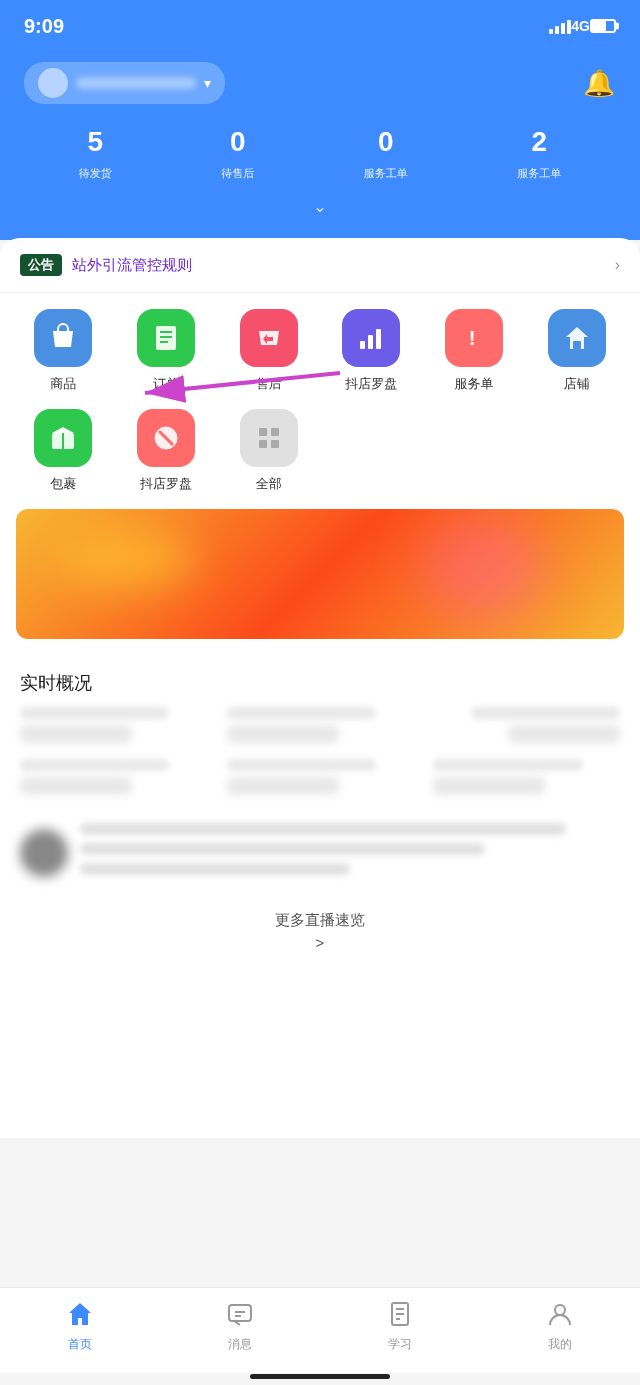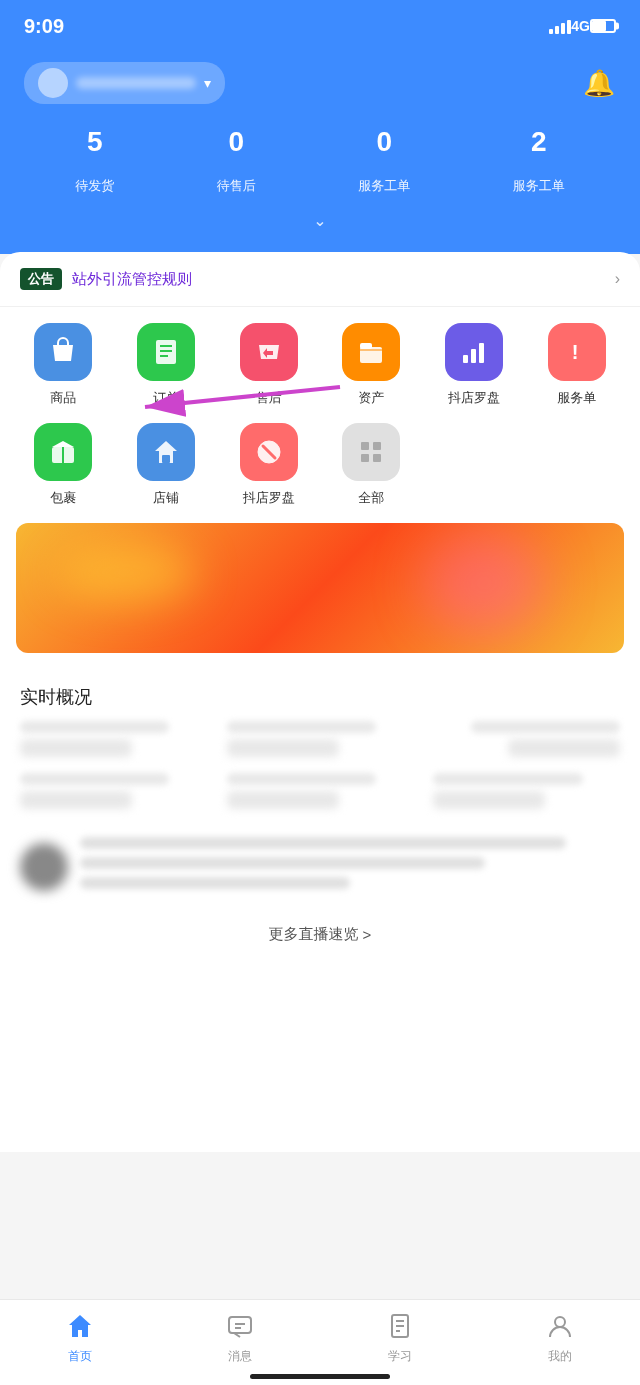--- a/index.html
+++ b/index.html
@@ -124,22 +124,22 @@
       text-align: center;
     }
     .stat-number {
       color: white;
       font-size: 28px;
       font-weight: 700;
       line-height: 1;
     }
     .stat-label {
       color: rgba(255,255,255,0.9);
-      font-size: 13px;
-      margin-top: 21px;
+      font-size: 11px;
+      margin-top: 10px;
     }
     .expand-arrow {
       text-align: center;
       color: rgba(255,255,255,0.8);
       font-size: 16px;
       padding-bottom: 4px;
     }
 
     
     .main-card {
@@ -323,26 +323,27 @@
     
     .more-live {
       text-align: left;
       padding: 16px;
       color: #555;
       font-size: 15px;
       display: flex;
       align-items: center;
       justify-content: center;
       gap: 4px;
+      flex-direction: column;
     }
 
     
     .bottom-nav {
       position: fixed;
-      bottom: 0;
+      bottom: 12px;
       width: 640px;
       background: white;
       border-top: 1px solid #e8e8e8;
       display: flex;
       justify-content: space-around;
       padding: 12px 0 20px;
     }
     .nav-item {
       display: flex;
       flex-direction: column;
@@ -479,30 +480,20 @@
       <div class="menu-item">
         <div class="menu-icon icon-aftersale">
           <svg width="30" height="30" viewBox="0 0 30 30" fill="white">
             <path d="M5 8h20l-2 14H7L5 8z" fill="white" opacity="0.9"></path>
             <path d="M19 14 L13 14 L13 11 L9 16 L13 21 L13 18 L19 18" fill="#f5516c"></path>
           </svg>
         </div>
         <span class="menu-label">售后</span>
       </div>
 
-      <div class="menu-item">
-        <div class="menu-icon icon-asset">
-          <svg width="30" height="30" viewBox="0 0 30 30" fill="white">
-            <rect x="4" y="10" width="22" height="16" rx="2" fill="white" opacity="0.9"></rect>
-            <path d="M4 13h22" stroke="#ff8c00" stroke-width="1"></path>
-            <rect x="4" y="6" width="12" height="6" rx="2" fill="white"></rect>
-          </svg>
-        </div>
-        <span class="menu-label">资产</span>
-      </div>
 
       <div class="menu-item">
         <div class="menu-icon icon-compass">
           <svg width="30" height="30" viewBox="0 0 30 30" fill="white">
             <rect x="4" y="18" width="5" height="8" rx="1" fill="white"></rect>
             <rect x="12" y="12" width="5" height="14" rx="1" fill="white"></rect>
             <rect x="20" y="6" width="5" height="20" rx="1" fill="white"></rect>
           </svg>
         </div>
         <span class="menu-label">抖店罗盘</span>
@@ -511,38 +502,38 @@
       <div class="menu-item">
         <div class="menu-icon icon-service">
           <svg width="30" height="30" viewBox="0 0 30 30" fill="white">
             <text x="13" y="22" font-size="20" font-weight="bold" text-anchor="middle" fill="white">!</text>
           </svg>
         </div>
         <span class="menu-label">服务单</span>
       </div>
 
       <div class="menu-item">
+        <div class="menu-icon icon-shop">
+          <svg width="30" height="30" viewBox="0 0 30 30" fill="white">
+            <polygon points="15,4 26,14 22,14 22,26 8,26 8,14 4,14" fill="white" opacity="0.9"></polygon>
+            <rect x="11" y="18" width="8" height="8" rx="1" fill="#4a90e2"></rect>
+          </svg>
+        </div>
+        <span class="menu-label">店铺</span>
+      </div>
+
+      <div class="menu-item">
         <div class="menu-icon icon-package">
           <svg width="30" height="30" viewBox="0 0 30 30" fill="white">
             <rect x="4" y="10" width="22" height="16" rx="2" fill="white" opacity="0.9"></rect>
             <polygon points="15,4 26,10 4,10" fill="white"></polygon>
             <line x1="15" y1="10" x2="15" y2="26" stroke="#2dc84d" stroke-width="2"></line>
           </svg>
         </div>
         <span class="menu-label">包裹</span>
-      </div>
-
-      <div class="menu-item">
-        <div class="menu-icon icon-shop">
-          <svg width="30" height="30" viewBox="0 0 30 30" fill="white">
-            <polygon points="15,4 26,14 22,14 22,26 8,26 8,14 4,14" fill="white" opacity="0.9"></polygon>
-            <rect x="11" y="18" width="8" height="8" rx="1" fill="#4a90e2"></rect>
-          </svg>
-        </div>
-        <span class="menu-label">店铺</span>
       </div>
 
       <div class="menu-item">
         <div class="menu-icon icon-violation">
           <svg width="30" height="30" viewBox="0 0 30 30" fill="white">
             <circle cx="15" cy="15" r="11" fill="white" opacity="0.9" stroke="white" stroke-width="1"></circle>
             <line x1="9" y1="9" x2="21" y2="21" stroke="#ff6b6b" stroke-width="3" stroke-linecap="round"></line>
           </svg>
         </div>
         <span class="menu-label">抖店罗盘</span>

